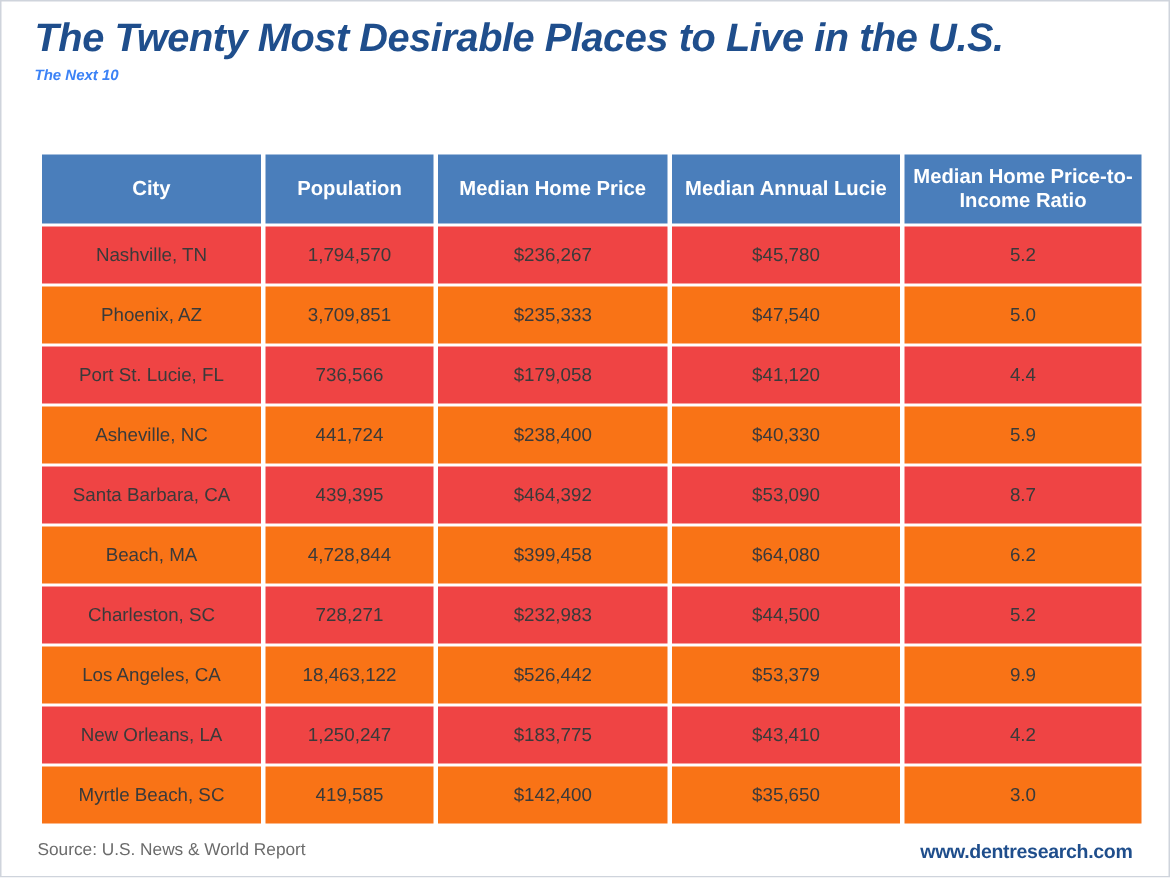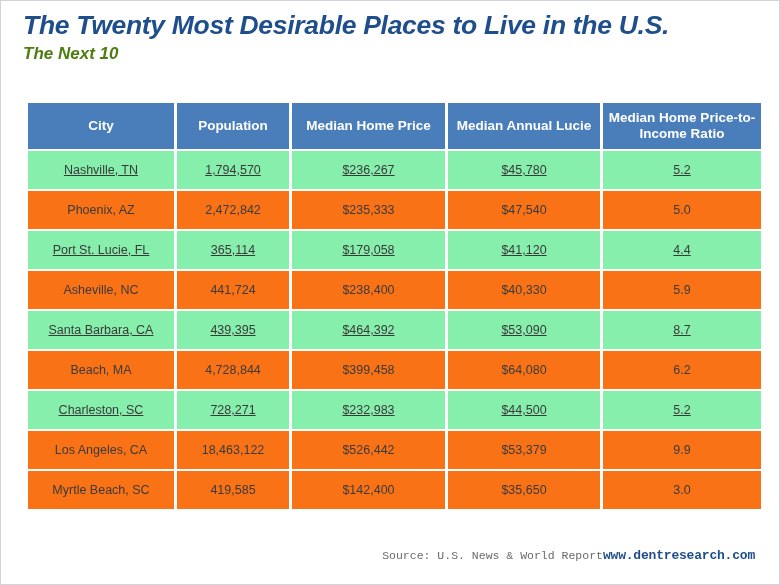--- a/index.html
+++ b/index.html
@@ -30,23 +30,23 @@
     font-size: 26.5px;
     font-weight: bold;
     color: #1f4e8c;
     letter-spacing: -0.3px;
     line-height: 1.1;
     white-space: nowrap;
   }
 
   .sub-title {
     margin-top: 5px;
-    font-size: 17px;
-    font-weight: bold;
-    color: #4d7c0f;
+    font-size: 10px;
+    font-weight: bold;
+    color: #3b82f6;
     line-height: 1.1;
   }
 
   
   .table-wrap {
     position: absolute;
     left: 24px;
     top: 100px;
     width: 730px;
   }
@@ -74,42 +74,41 @@
     line-height: 1.2;
   }
 
   table.data-table tbody td {
     height: 38px;
     font-size: 12.5px;
     font-weight: normal;
     color: #3a3a3a;
   }
 
-  tbody tr.row-dark td { background: #86efac; text-decoration: underline; }
+  tbody tr.row-dark td { background: #ef4444; }
   tbody tr.row-light td { background: #f97316; }
 
   
   col.col-city   { width: 146px; }
   col.col-pop    { width: 112px; }
   col.col-price  { width: 153px; }
   col.col-salary { width: 152px; }
   col.col-ratio  { width: 158px; }
 
   
   .footer {
     position: absolute;
     left: 0;
     right: 0;
-    bottom: 12px;
+    bottom: 0;
     height: 34px;
     padding: 0 24px;
     display: flex;
     align-items: center;
-    justify-content: flex-end;
-    font-family: Liberation Mono, monospace;
+    justify-content: space-between;
   }
 
   .source-text {
     font-size: 11.5px;
     color: #6b6b6b;
   }
 
   .site-link {
     font-size: 13px;
     font-weight: bold;
@@ -149,28 +148,28 @@
       <tbody>
         <tr class="row-dark">
           <td>Nashville, TN</td>
           <td>1,794,570</td>
           <td>$236,267</td>
           <td>$45,780</td>
           <td>5.2</td>
         </tr>
         <tr class="row-light">
           <td>Phoenix, AZ</td>
-          <td>2,472,842</td>
+          <td>3,709,851</td>
           <td>$235,333</td>
           <td>$47,540</td>
           <td>5.0</td>
         </tr>
         <tr class="row-dark">
           <td>Port St. Lucie, FL</td>
-          <td>365,114</td>
+          <td>736,566</td>
           <td>$179,058</td>
           <td>$41,120</td>
           <td>4.4</td>
         </tr>
         <tr class="row-light">
           <td>Asheville, NC</td>
           <td>441,724</td>
           <td>$238,400</td>
           <td>$40,330</td>
           <td>5.9</td>
@@ -196,20 +195,27 @@
           <td>$44,500</td>
           <td>5.2</td>
         </tr>
         <tr class="row-light">
           <td>Los Angeles, CA</td>
           <td>18,463,122</td>
           <td>$526,442</td>
           <td>$53,379</td>
           <td>9.9</td>
         </tr>
+        <tr class="row-dark">
+          <td>New Orleans, LA</td>
+          <td>1,250,247</td>
+          <td>$183,775</td>
+          <td>$43,410</td>
+          <td>4.2</td>
+        </tr>
         <tr class="row-light">
           <td>Myrtle Beach, SC</td>
           <td>419,585</td>
           <td>$142,400</td>
           <td>$35,650</td>
           <td>3.0</td>
         </tr>
       </tbody>
     </table>
   </div>

